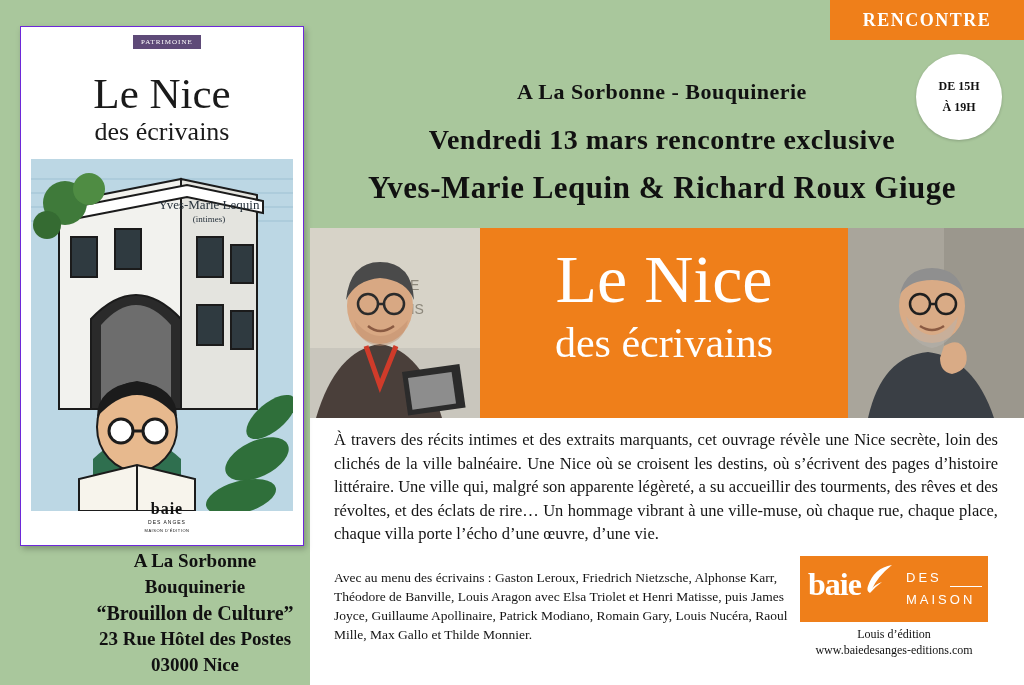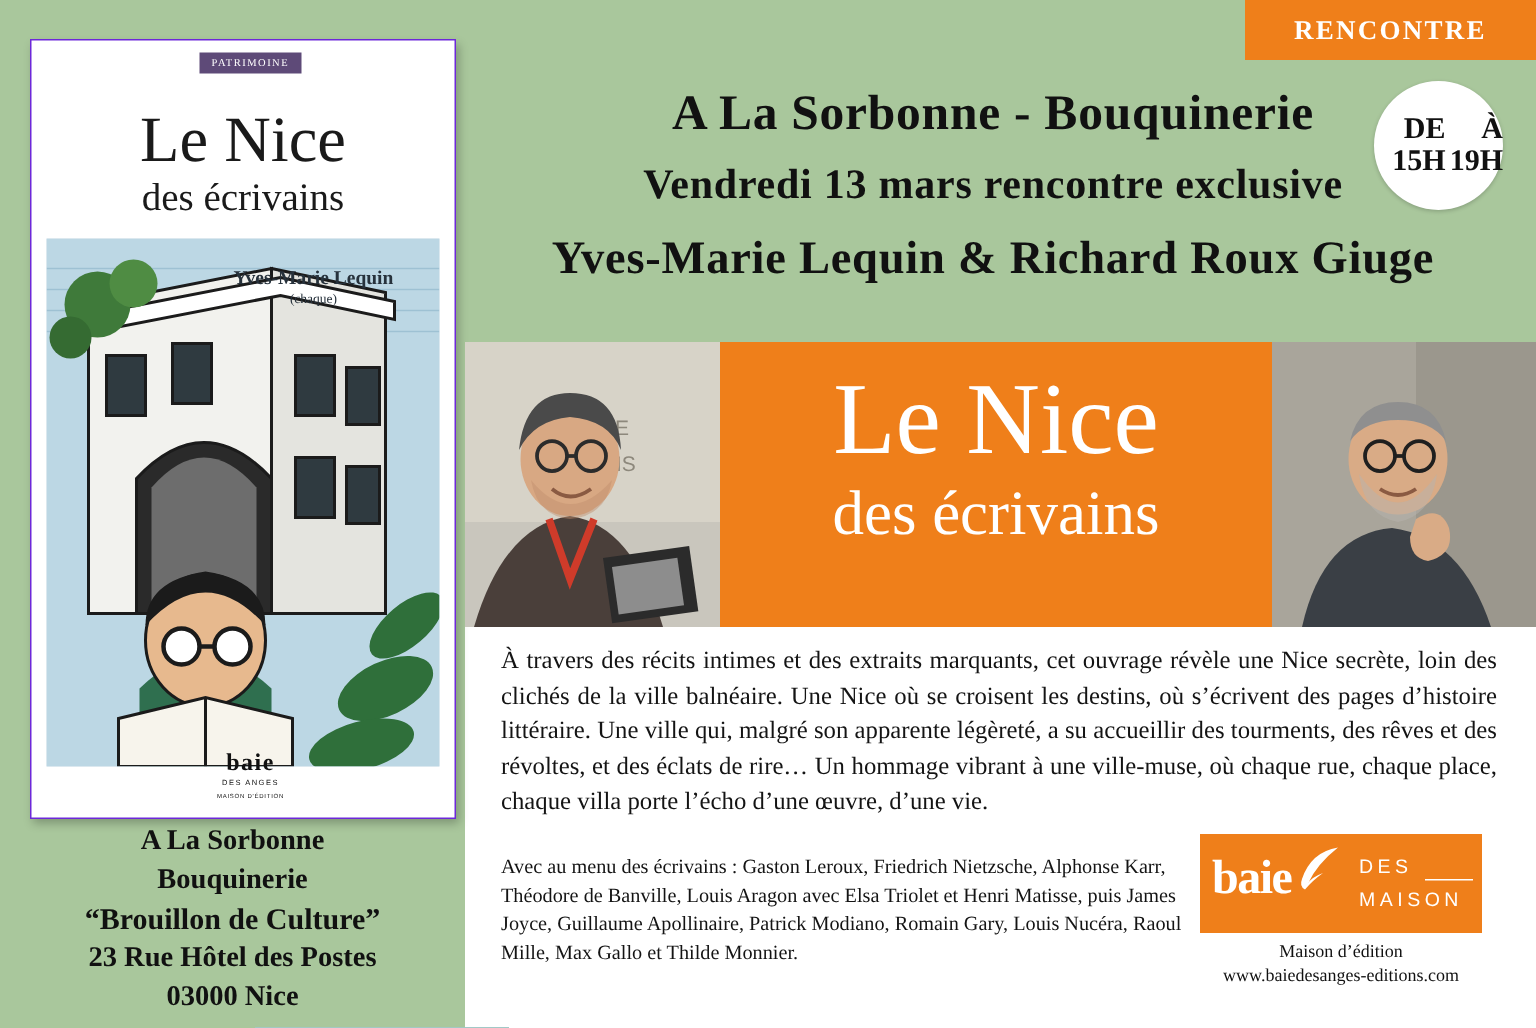--- a/index.html
+++ b/index.html
@@ -107,21 +107,22 @@
     position: absolute;
     right: 14px; top: 18px;
     text-align: center;
     font-family: "Liberation Serif", serif;
     color: #27323c;
     width: 140px;
   }
   .book-authors .a-name {
     font-size: 13px;
     line-height: 15px;
-    font-weight: bold;
+    font-weight: normal;
+    margin-top: 20px;
   }
   .book-authors .a-role {
     font-size: 9px;
     line-height: 14px;
   }
   .book-authors .blk2 { margin-top: 22px; }
   .book-authors .blk2 .a-name { font-size: 11px; }
   .book-logo {
     position: absolute;
     left: 118px; bottom: 12px;
@@ -153,42 +154,41 @@
     width: 700px;
     text-align: center;
     font-family: "Liberation Serif", serif;
     color: #111111;
   }
   .headline div {
     font-weight: bold;
     line-height: 48px;
     white-space: nowrap;
   }
-  .hl1 { font-size: 33px; letter-spacing: 0.5px; }
+  .hl1 { font-size: 22px; letter-spacing: 0.5px; margin-top: 16px; }
   .hl2 { font-size: 28px; letter-spacing: 0.5px; }
   .hl3 { font-size: 31px; letter-spacing: 0.5px; }
 
   
   .hours {
     position: absolute;
     right: 22px; top: 54px;
     width: 86px; height: 86px;
     border-radius: 50%;
     background: #ffffff;
     color: #111111;
     font-family: "Liberation Serif", serif;
     font-weight: bold;
-    font-size: 20px;
+    font-size: 12px;
     line-height: 21px;
     display: flex;
-    flex-direction: row;
+    flex-direction: column;
     align-items: center;
     justify-content: center;
     box-shadow: 0 1px 3px rgba(0,0,0,0.2);
-    text-align: right;
   }
 
   
   .photo {
     position: absolute;
     top: 228px;
     height: 190px;
     overflow: hidden;
   }
   .photo-left { left: 310px; width: 170px; background: #4b4a46; }
@@ -239,20 +239,21 @@
   .venue {
     position: absolute;
     left: 0; top: 548px;
     width: 310px;
     text-align: center;
     font-family: "Liberation Serif", serif;
     font-weight: bold;
     color: #111111;
     font-size: 19px;
     line-height: 26px;
+    padding-left: 40px;
   }
   .venue .v-quote { font-size: 20px; }
 
   
   .pub {
     position: absolute;
     left: 800px; top: 556px;
     width: 188px;
   }
   .pub-box {
@@ -364,21 +365,21 @@
         <line x1="106" y1="306" x2="106" y2="352" stroke="#1b1b1b" stroke-width="2"></line>
 
         <g fill="#2f6f3a">
           <ellipse cx="226" cy="300" rx="34" ry="18" transform="rotate(-25 226 300)"></ellipse>
           <ellipse cx="240" cy="258" rx="30" ry="14" transform="rotate(-40 240 258)"></ellipse>
           <ellipse cx="210" cy="338" rx="36" ry="16" transform="rotate(-15 210 338)"></ellipse>
         </g>
       </svg>
       <div class="book-authors">
         <div class="a-name">Yves-Marie Lequin</div>
-        <div class="a-role">(chaque)</div>
+        <div class="a-role">(intimes)</div>
       </div>
     </div>
 
     <div class="book-logo">
       <div class="lg-main">baie</div>
       <div class="lg-sub">DES ANGES</div>
       <div class="lg-sub2">MAISON D'ÉDITION</div>
     </div>
   </div>
 
@@ -468,18 +469,18 @@
       <div class="pub-feather">
         <svg viewBox="0 0 34 34" width="34" height="34">
           <path d="M30 3 Q12 6 6 24 Q4 29 8 31 Q13 25 20 20 Q12 23 10 27 Q16 14 30 3 Z" fill="#ffffff"></path>
         </svg>
       </div>
       <div class="pub-des">DES</div>
       <div class="pub-rule"></div>
       <div class="pub-anges">MAISON</div>
     </div>
     <div class="pub-caption">
-      <div>Maison d’édition</div>
+      <div>Louis d’édition</div>
       <div>www.baiedesanges-editions.com</div>
     </div>
   </div>
 
 </div>
 
 </body></html>

